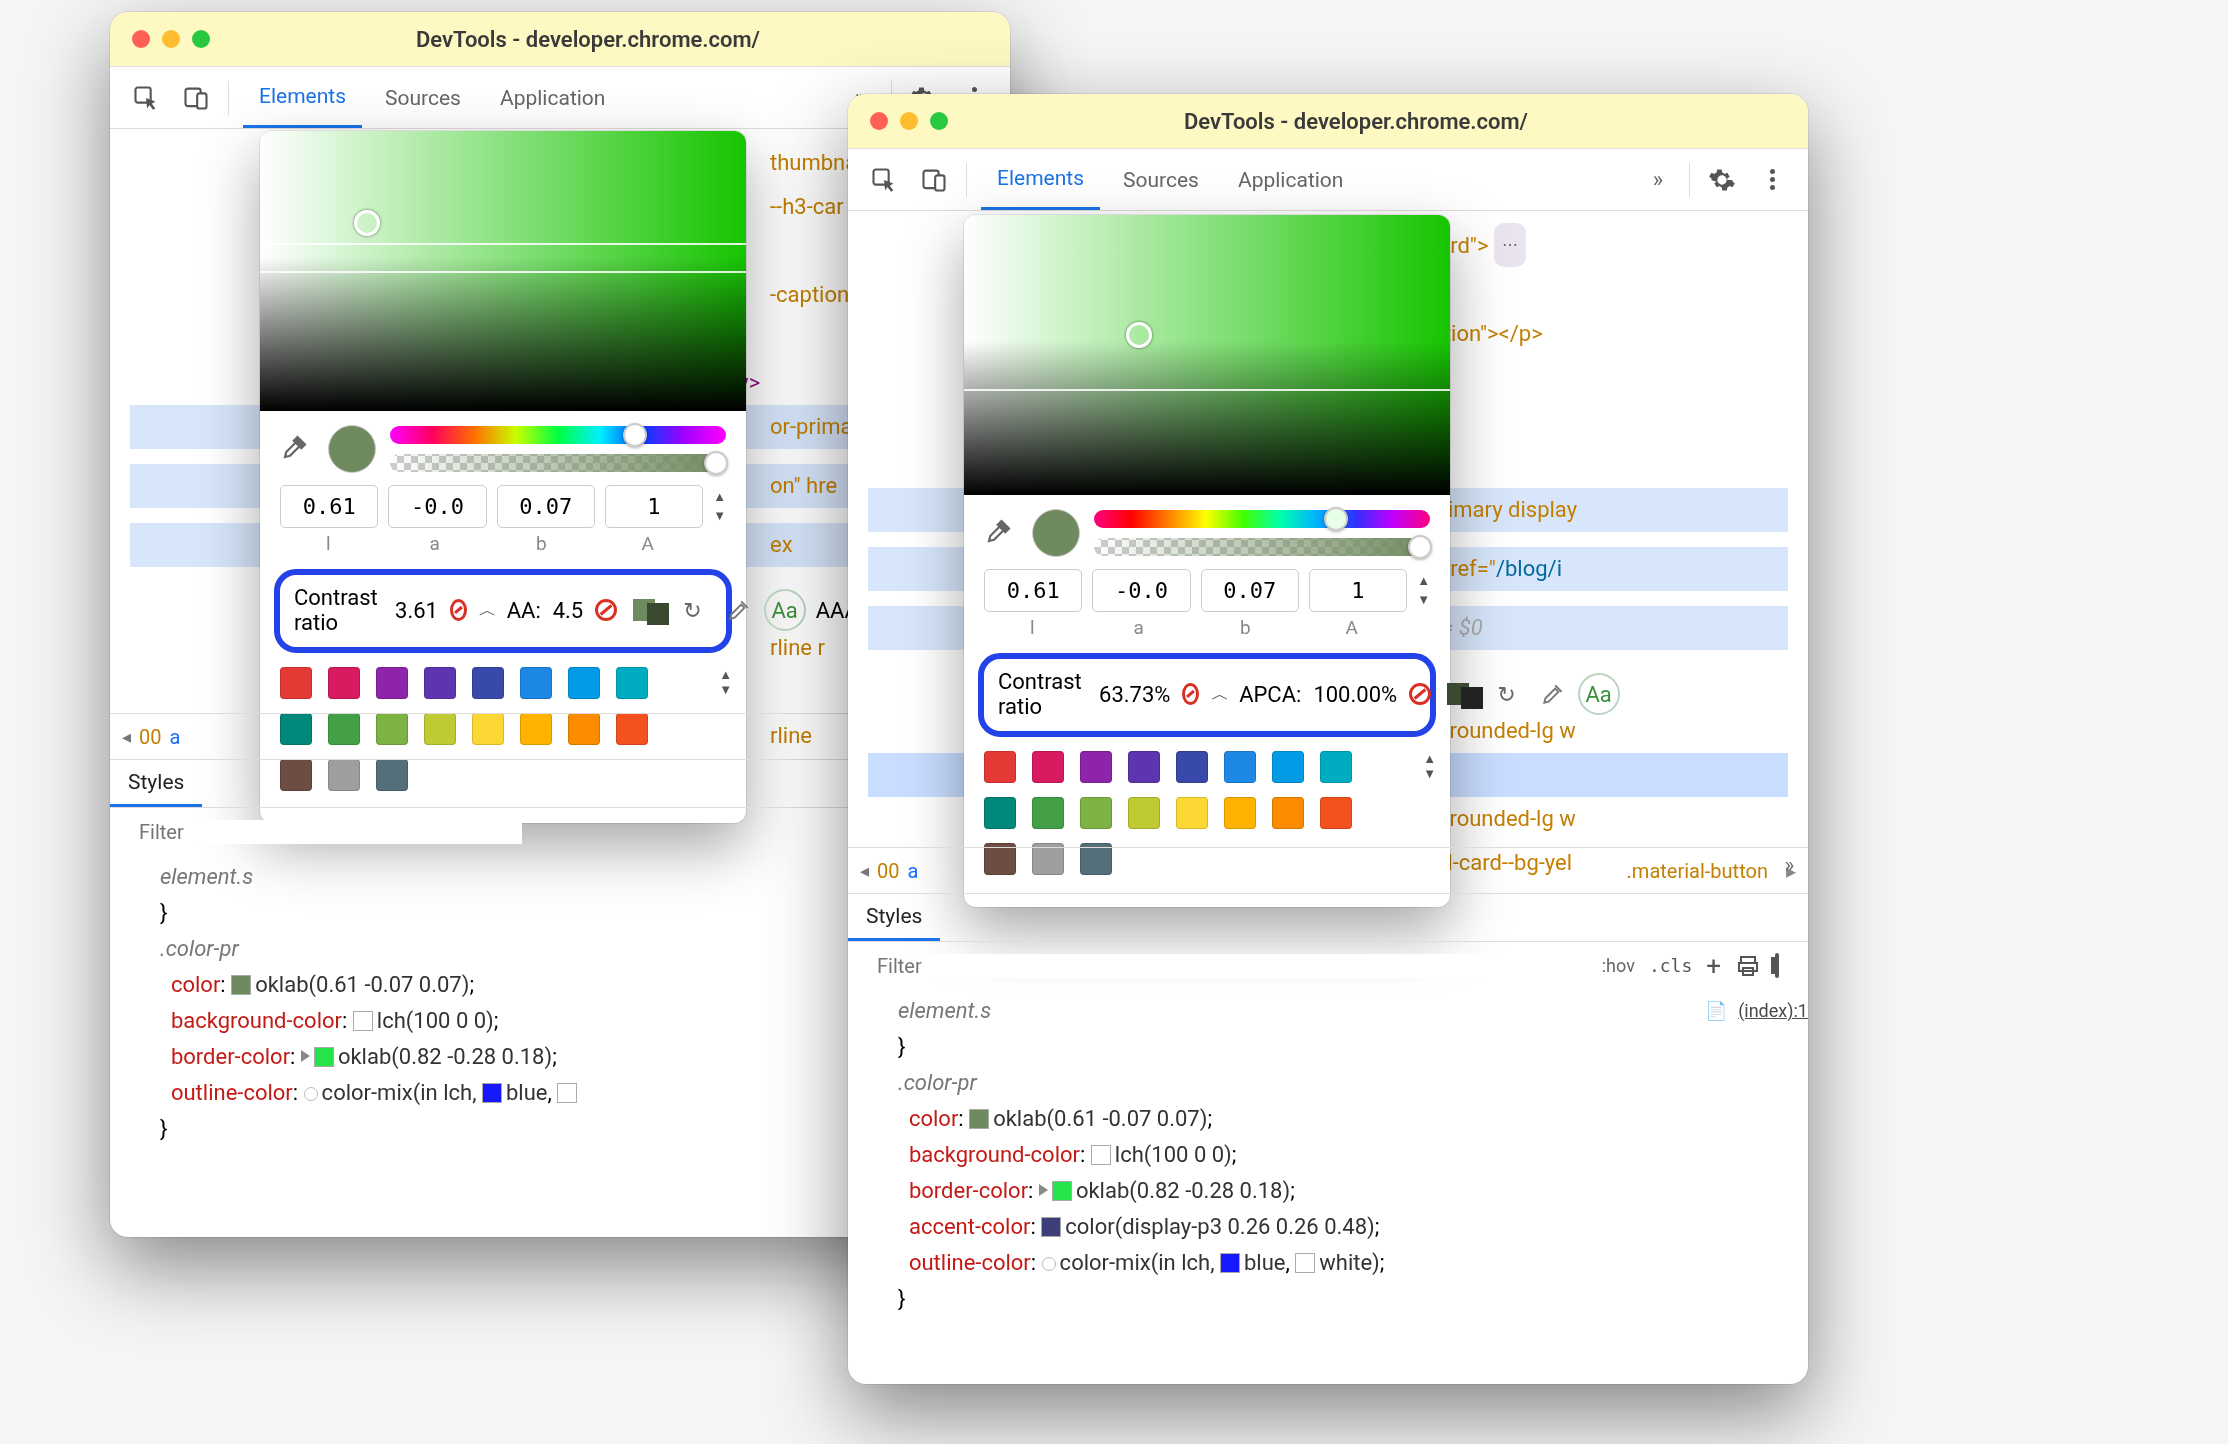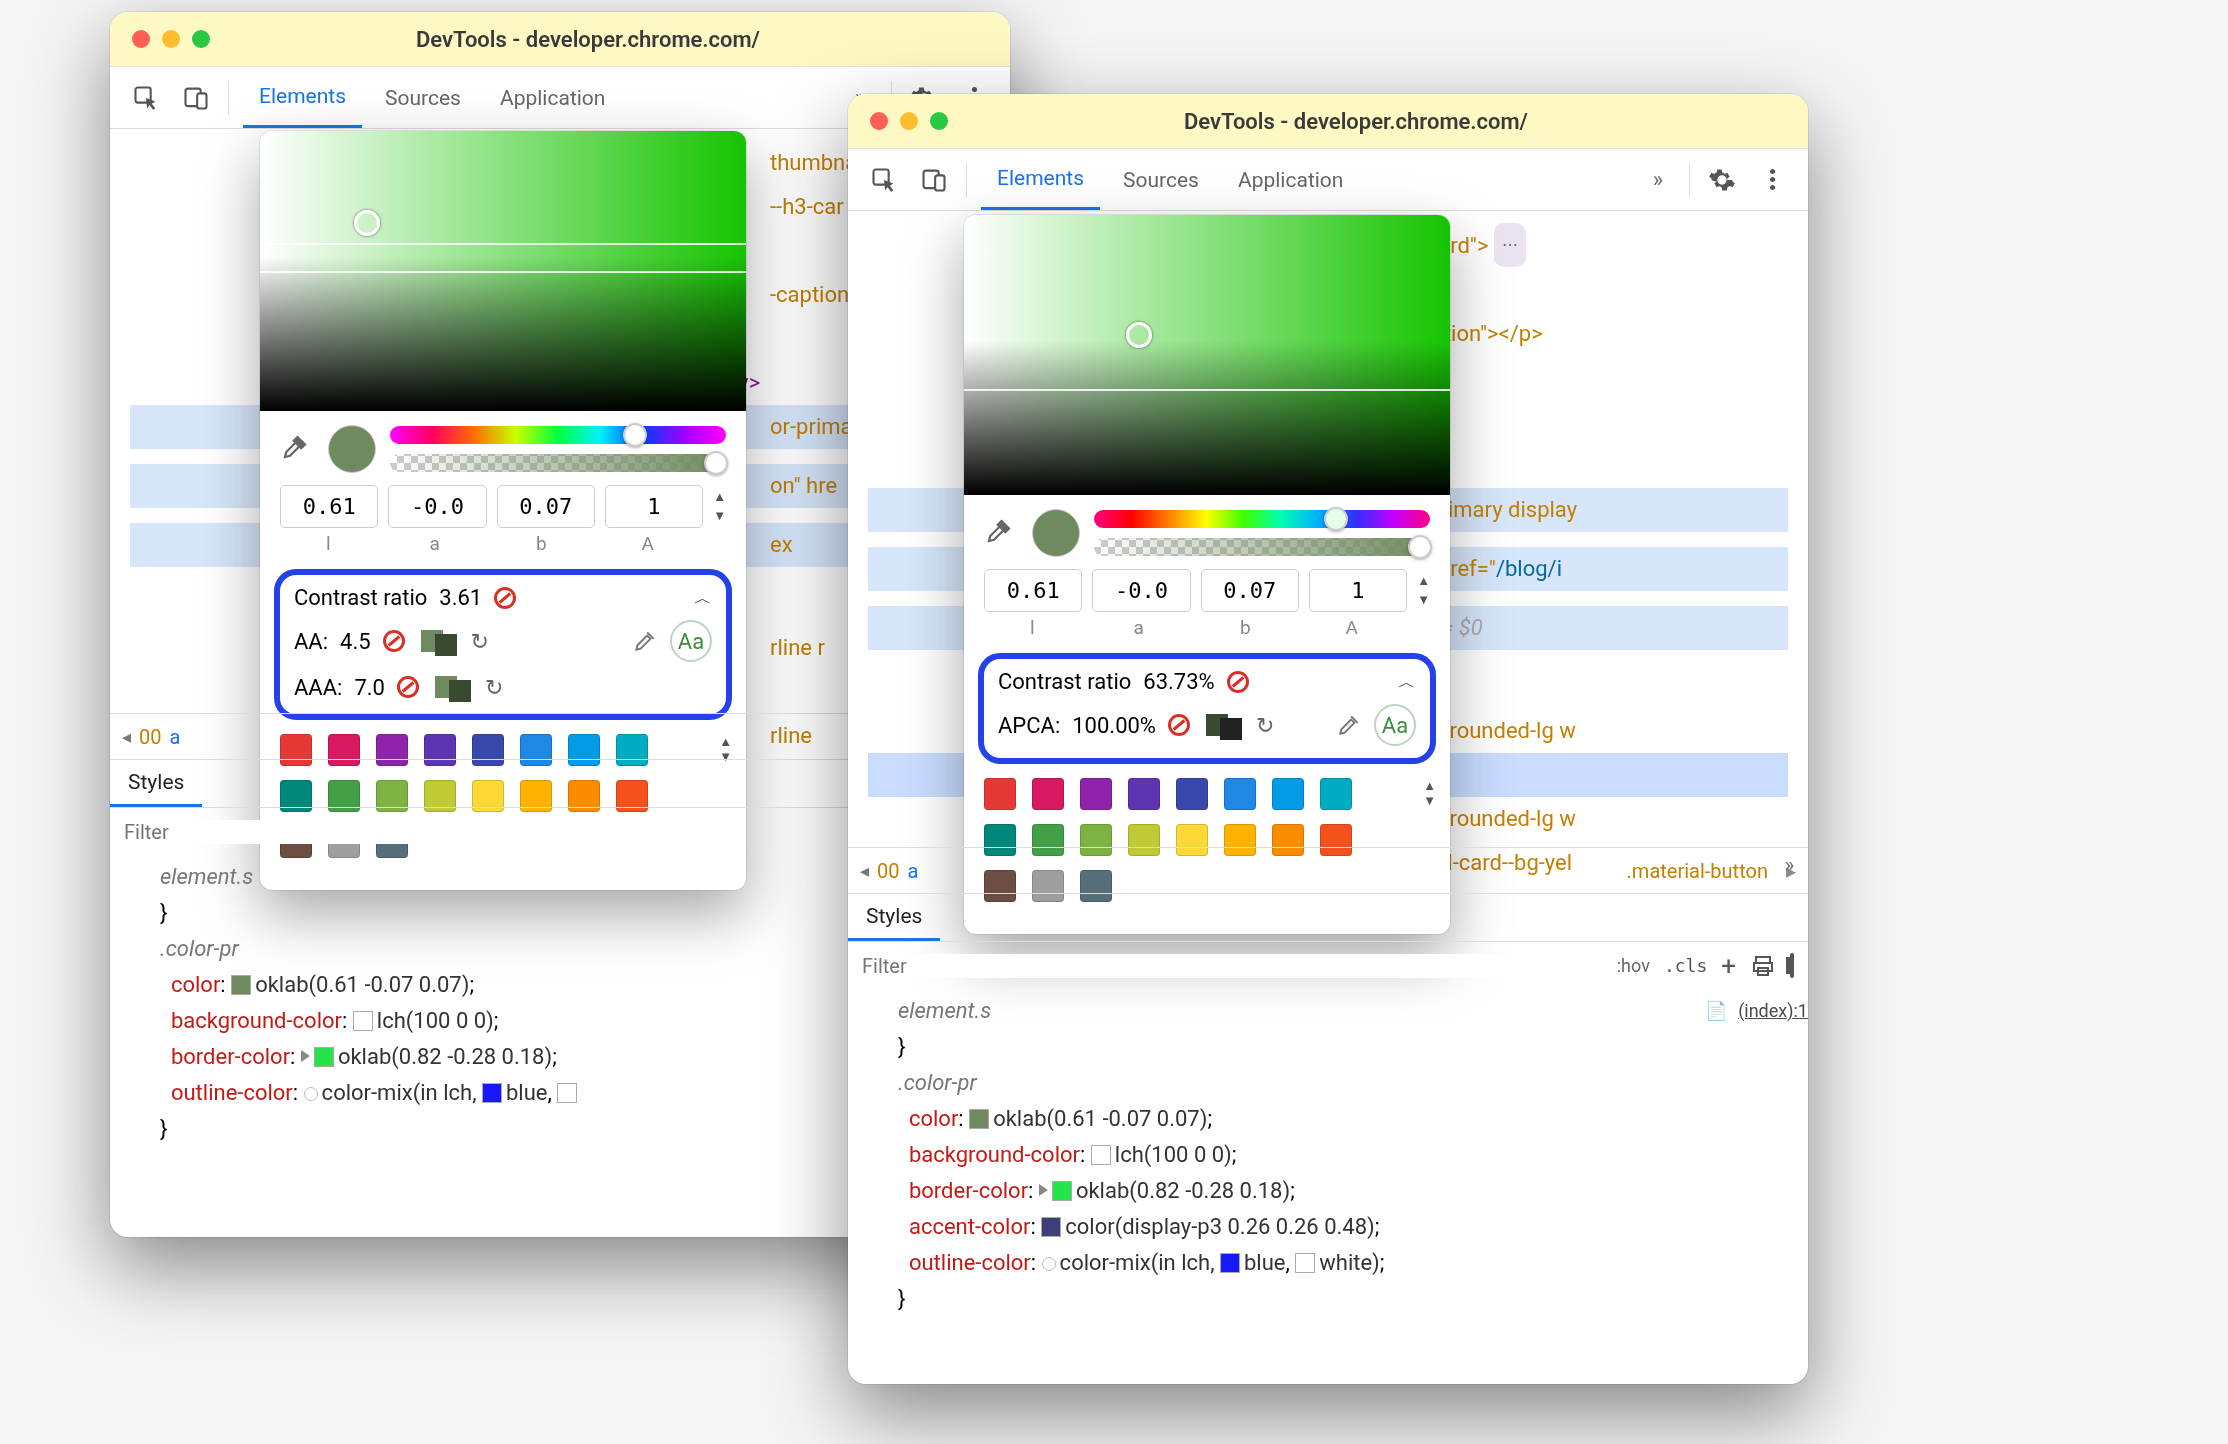--- a/index.html
+++ b/index.html
@@ -52,21 +52,21 @@
   .ell { display:inline-block; background:#e9e4f0; border-radius:10px; padding:0 8px; font-size:16px; color:#666; vertical-align:3px;}
 
   
   .crumbs { border-top:1px solid #e0dada; height:46px; display:flex; align-items:center; padding:0 12px; font-family: Menlo, monospace; font-size:20px; gap:8px; }
   .crumbs .t { color:#c47f00; }
   .crumbs .c { color:#146eff; }
   .sm-left { color:#777; font-size:18px;}
   .subtabs { border-top:1px solid #e0dada; height:48px; display:flex; align-items:center; font-size:21px; }
   .subtabs .st { padding:0 18px; color:#555; height:100%; display:flex; align-items:center;}
   .subtabs .st.active { border-bottom:3px solid #1a73e8; color:#222; }
-  .filter-row { border-top:1px solid #e0dada; height:48px; display:flex; align-items:center; padding:0 14px; gap:14px; font-size:20px; color:#777;justify-content:flex-end;}
+  .filter-row { border-top:1px solid #e0dada; height:48px; display:flex; align-items:center; padding:0 29px; gap:14px; font-size:20px; color:#777;justify-content:flex-end;}
   .filter-input { flex:1; border:none; outline:none; font-size:20px; color:#555;}
   .mono { font-family: Menlo, Consolas, monospace; }
   .code-decl { padding: 4px 0 0 14px; font-size:22px; line-height: 36px; margin-left: 36px; }
   .code-decl .sel { font-style: italic; color:#777; }
   .code-decl .prop { color:#c41a16; }
   .code-decl .val { color:#333; }
   .swatch { display:inline-block; width:20px; height:20px; border:1px solid #aaa; vertical-align:-3px; margin-right:4px; }
   .tri2 { display:inline-block; width:0;height:0;border-top:6px solid transparent;border-bottom:6px solid transparent;border-left:9px solid #888; margin-right:4px; vertical-align:2px;}
 
   
@@ -101,21 +101,21 @@
   .vbox { flex:1; border:1px solid #ccc; border-radius:5px; text-align:center; padding:8px 2px; font-family:Menlo,monospace; font-size:22px; }
   .vlabels { display:flex; gap:10px; padding:0 20px 10px; color:#888; font-size:19px; }
   .vlabels span { flex:1; text-align:center; }
   .stepper { display:flex; flex-direction:column; gap:4px; color:#555; font-size:13px; padding-top:4px;}
   .stepper::before{content:"▲";}
   .stepper::after{content:"▼";}
 
   
   .contrast-box {
     margin: 4px 14px 10px; border: 6px solid #2343e8; border-radius: 22px;
-    padding: 10px 14px 12px; display:flex; flex-direction:column; gap:10px;
+    padding: 10px 14px 12px; display:flex; flex-direction:row; gap:10px;
   }
   .cr-line { display:flex; align-items:center; gap:12px; font-size:22px; }
   .nosign { display:inline-flex; width:22px; height:22px; border:3px solid #d93025; border-radius:50%; position:relative; }
   .nosign::after { content:""; position:absolute; left:1px; right:1px; top:50%; border-top:3px solid #d93025; transform: translateY(-50%) rotate(-40deg); }
   .chev { margin-left:auto; color:#555; font-size:18px; }
   .sw-pair { display:flex; align-items:center; margin-left:4px; }
   .sw-a { width:22px; height:22px; background:#6f8a5f; }
   .sw-b { width:22px; height:22px; background:#3a4a30; margin-left:-8px; margin-top:8px; }
   .reload { color:#666; margin-left:2px; font-size:22px; }
   .Aa { margin-left:auto; width:42px; height:42px; border-radius:50%; border:2px solid #bcd3be; color:#3b8e3b; display:flex; align-items:center; justify-content:center; font-size:22px; font-weight:400; }

